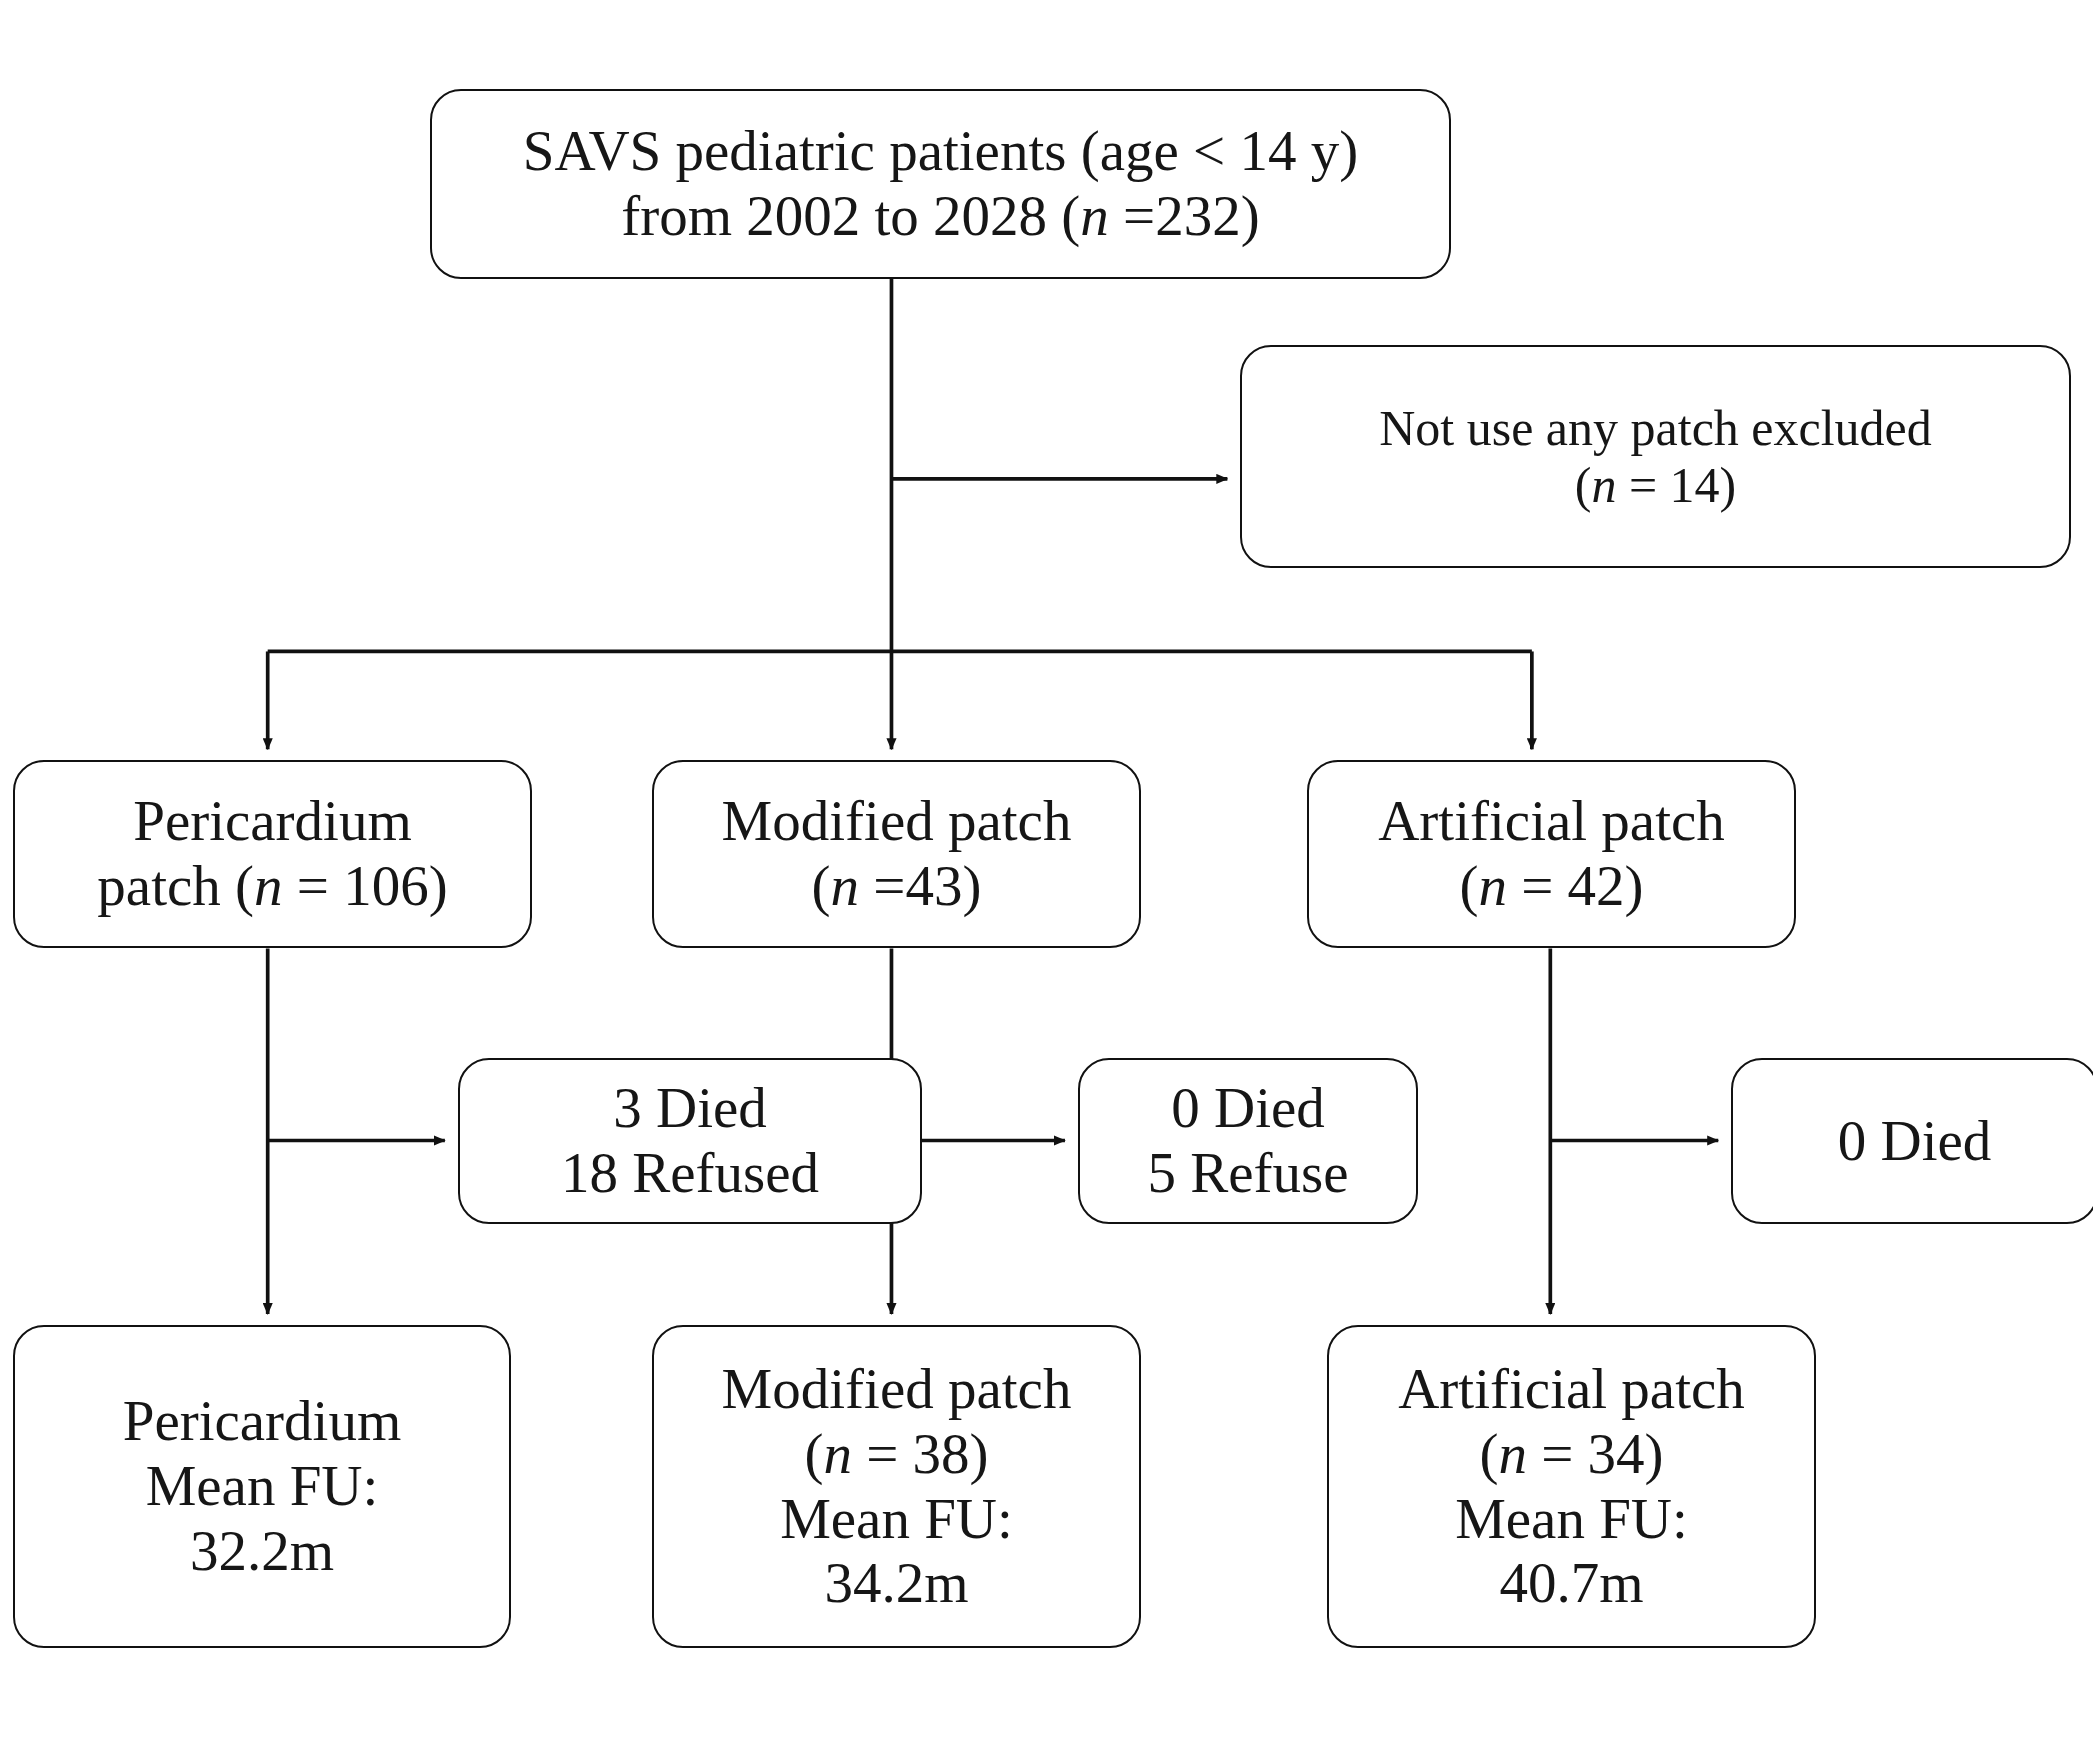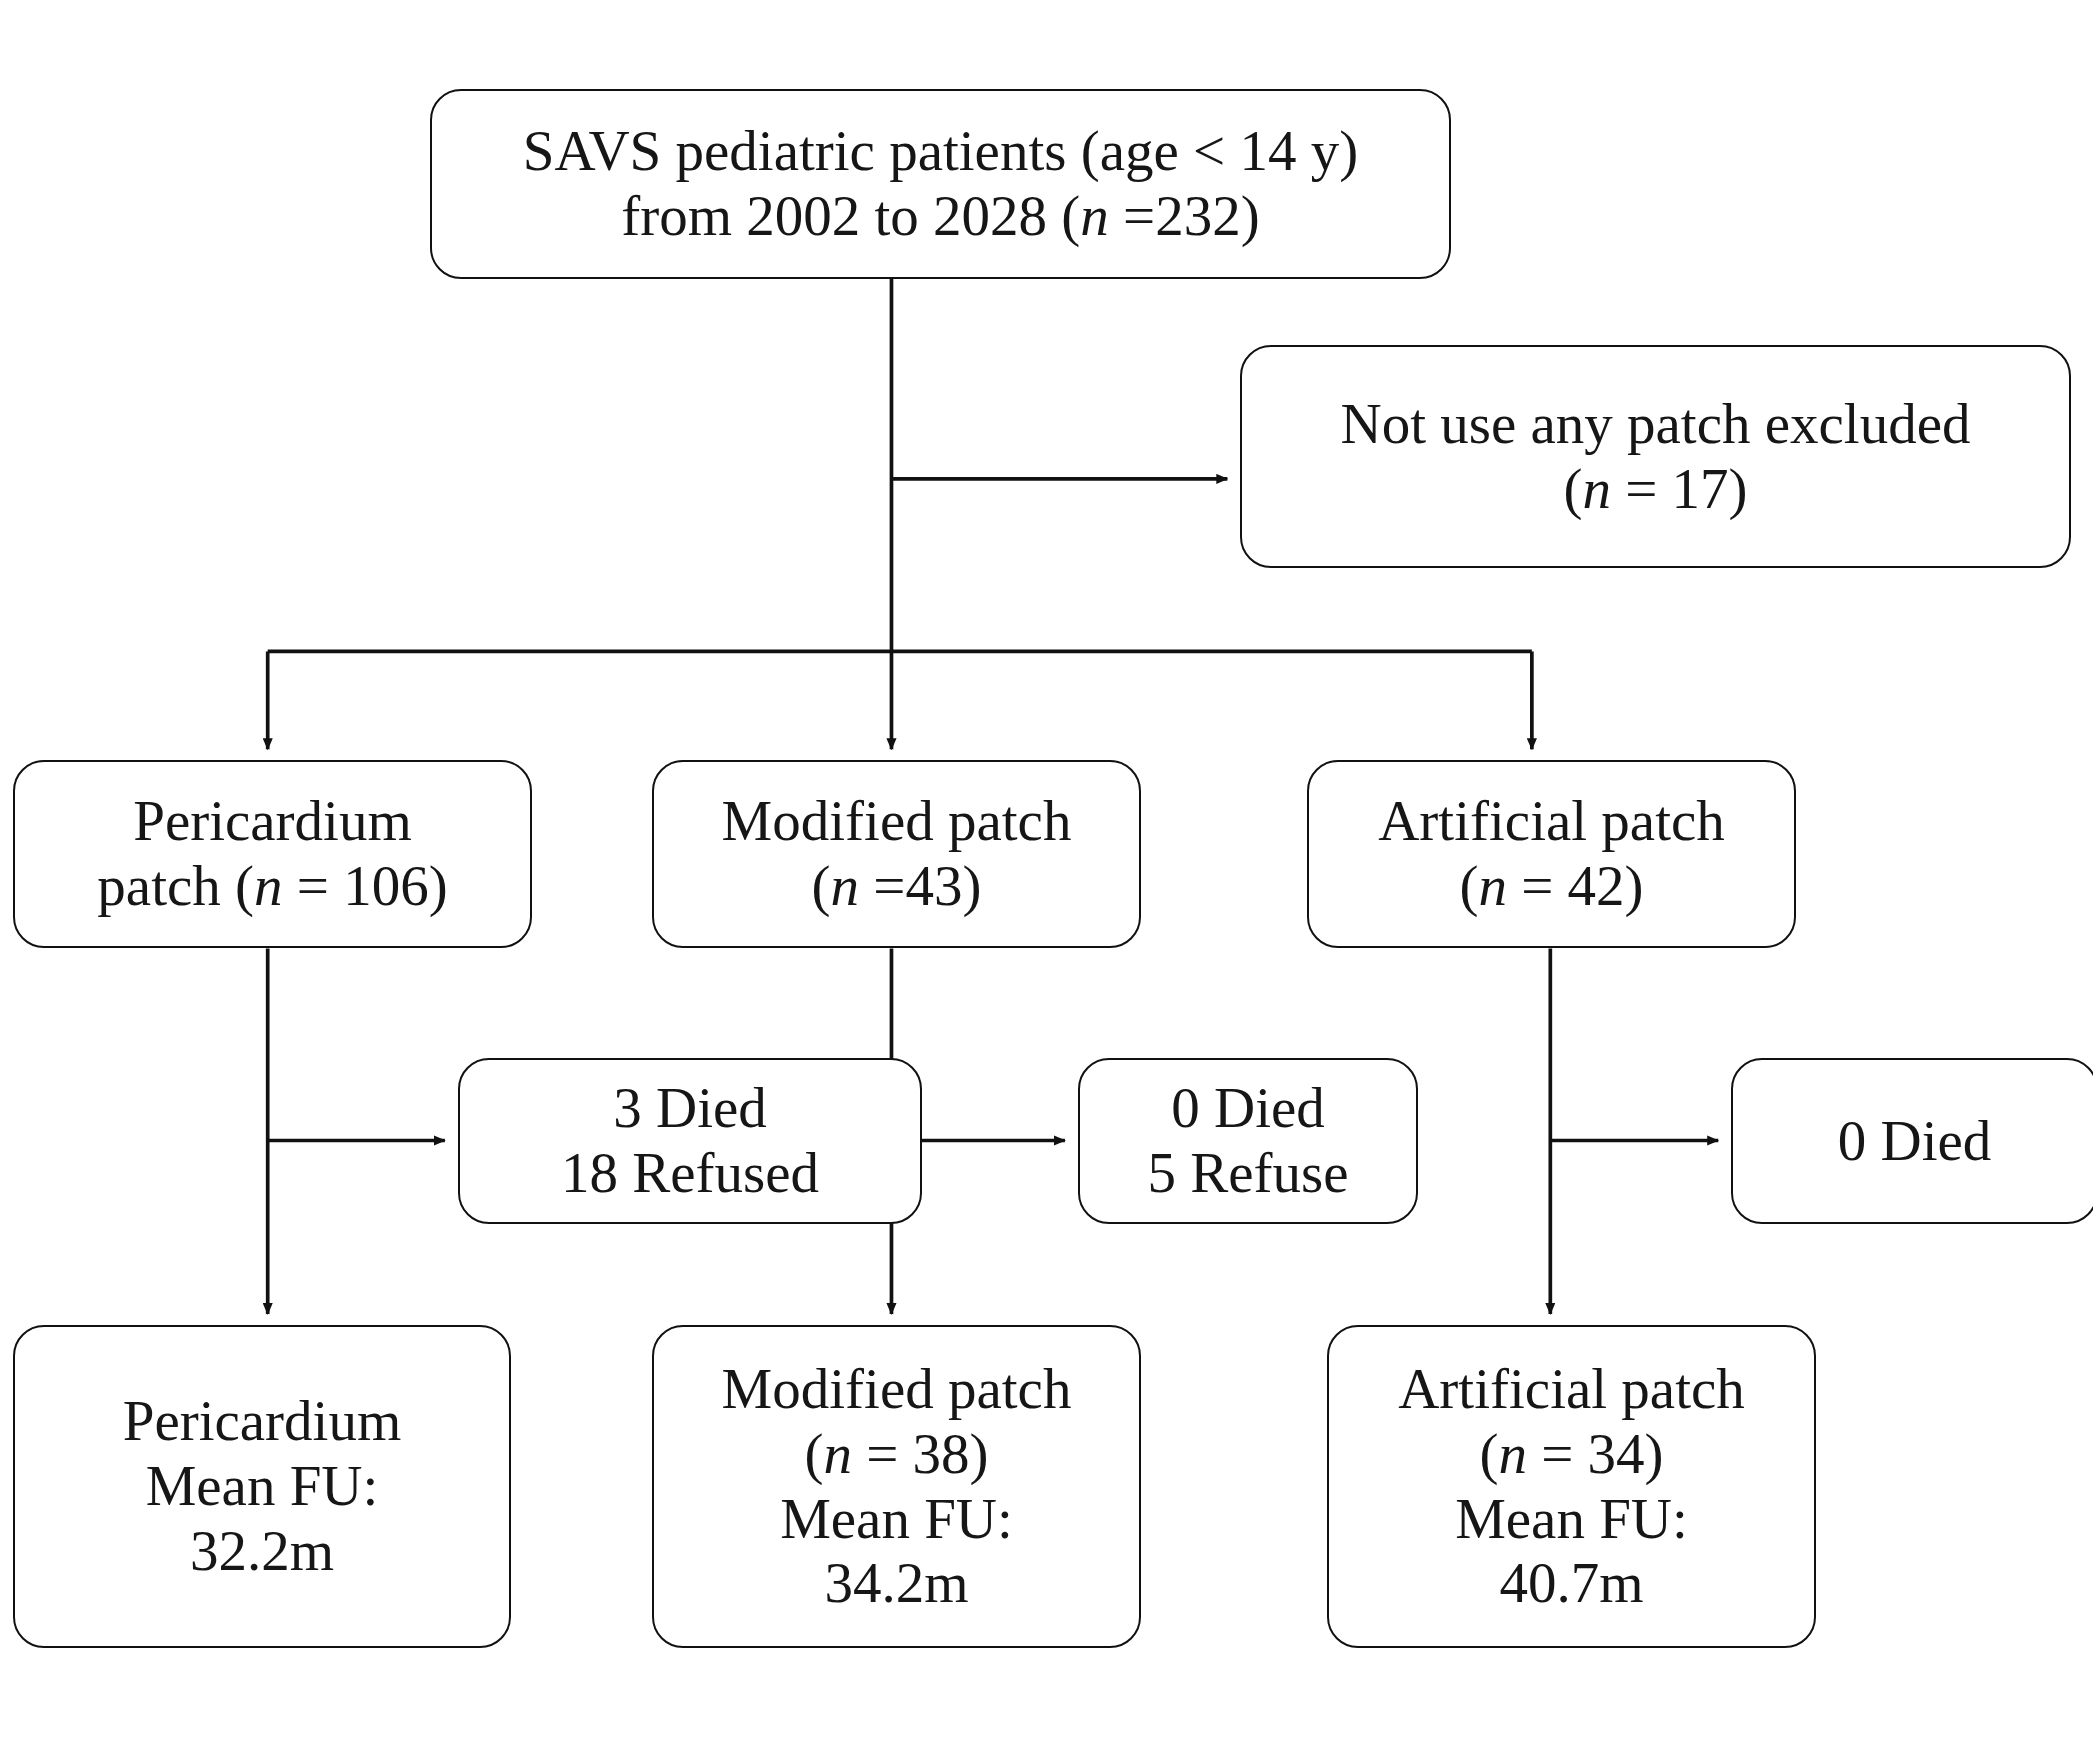--- a/index.html
+++ b/index.html
@@ -45,21 +45,21 @@
   .node-line {
     display: block;
     white-space: nowrap;
   }
   .ital {
     font-style: italic;
   }
 
   
   #node-root        { left: 430px;  top: 89px;   width: 1021px; height: 190px; font-size: 57px; }
-  #node-excluded    { left: 1240px; top: 345px;  width: 831px;  height: 223px; font-size: 57px; }
+  #node-excluded    { left: 1240px; top: 345px;  width: 831px;  height: 223px; font-size: 50px; }
 
   #node-peri-mid    { left: 13px;   top: 760px;  width: 519px;  height: 188px; font-size: 57px; }
   #node-mod-mid     { left: 652px;  top: 760px;  width: 489px;  height: 188px; font-size: 57px; }
   #node-art-mid     { left: 1307px; top: 760px;  width: 489px;  height: 188px; font-size: 57px; }
 
   #node-peri-loss   { left: 458px;  top: 1058px; width: 464px;  height: 166px; font-size: 57px; }
   #node-mod-loss    { left: 1078px; top: 1058px; width: 340px;  height: 166px; font-size: 57px; }
   #node-art-loss    { left: 1731px; top: 1058px; width: 367px;  height: 166px; font-size: 57px; }
 
   #node-peri-final  { left: 13px;   top: 1325px; width: 498px;  height: 323px; font-size: 57px; }
@@ -101,21 +101,21 @@
     </g>
   </svg>
 
   <div class="node-box" id="node-root">
     <span class="node-line">SAVS pediatric patients (age &lt; 14 y)</span>
     <span class="node-line"><span>from 2002 to 2028 (</span><span class="ital">n</span><span> =232)</span></span>
   </div>
 
   <div class="node-box" id="node-excluded">
     <span class="node-line">Not use any patch excluded</span>
-    <span class="node-line"><span>(</span><span class="ital">n</span><span> = 17)</span></span>
+    <span class="node-line"><span>(</span><span class="ital">n</span><span> = 14)</span></span>
   </div>
 
   <div class="node-box" id="node-peri-mid">
     <span class="node-line">Pericardium</span>
     <span class="node-line"><span>patch (</span><span class="ital">n</span><span> = 106)</span></span>
   </div>
 
   <div class="node-box" id="node-mod-mid">
     <span class="node-line">Modified patch</span>
     <span class="node-line"><span>(</span><span class="ital">n</span><span> =43)</span></span>

